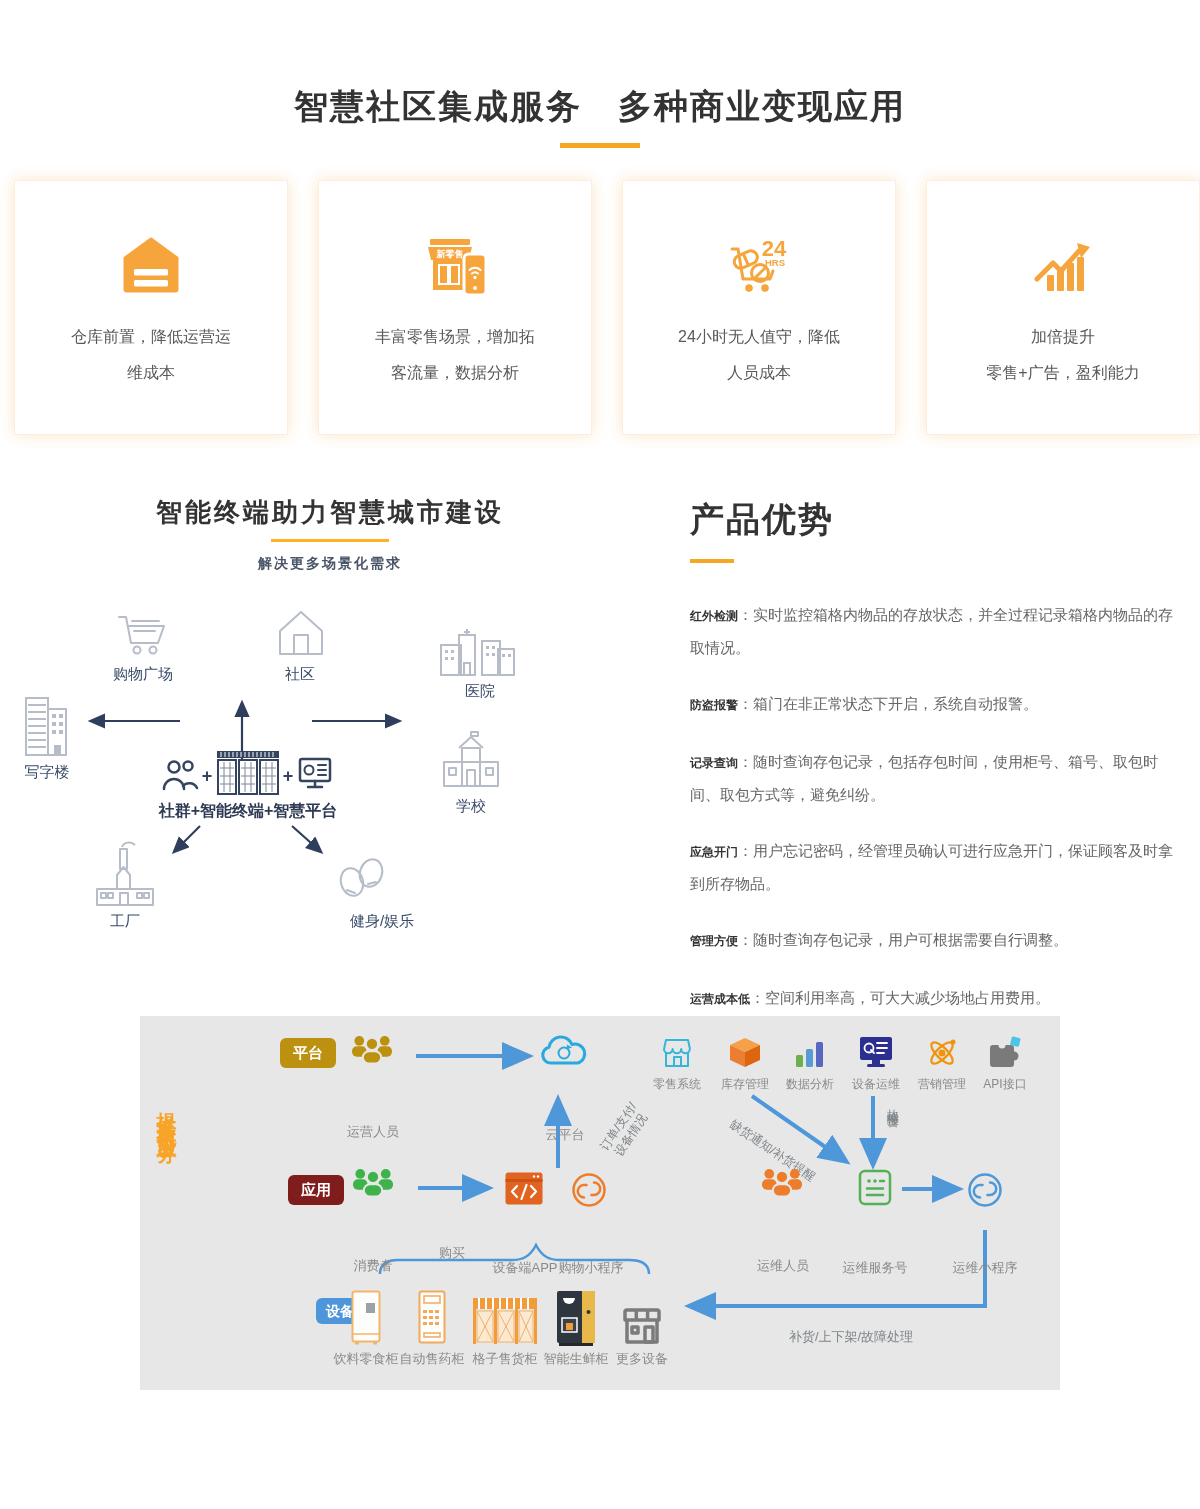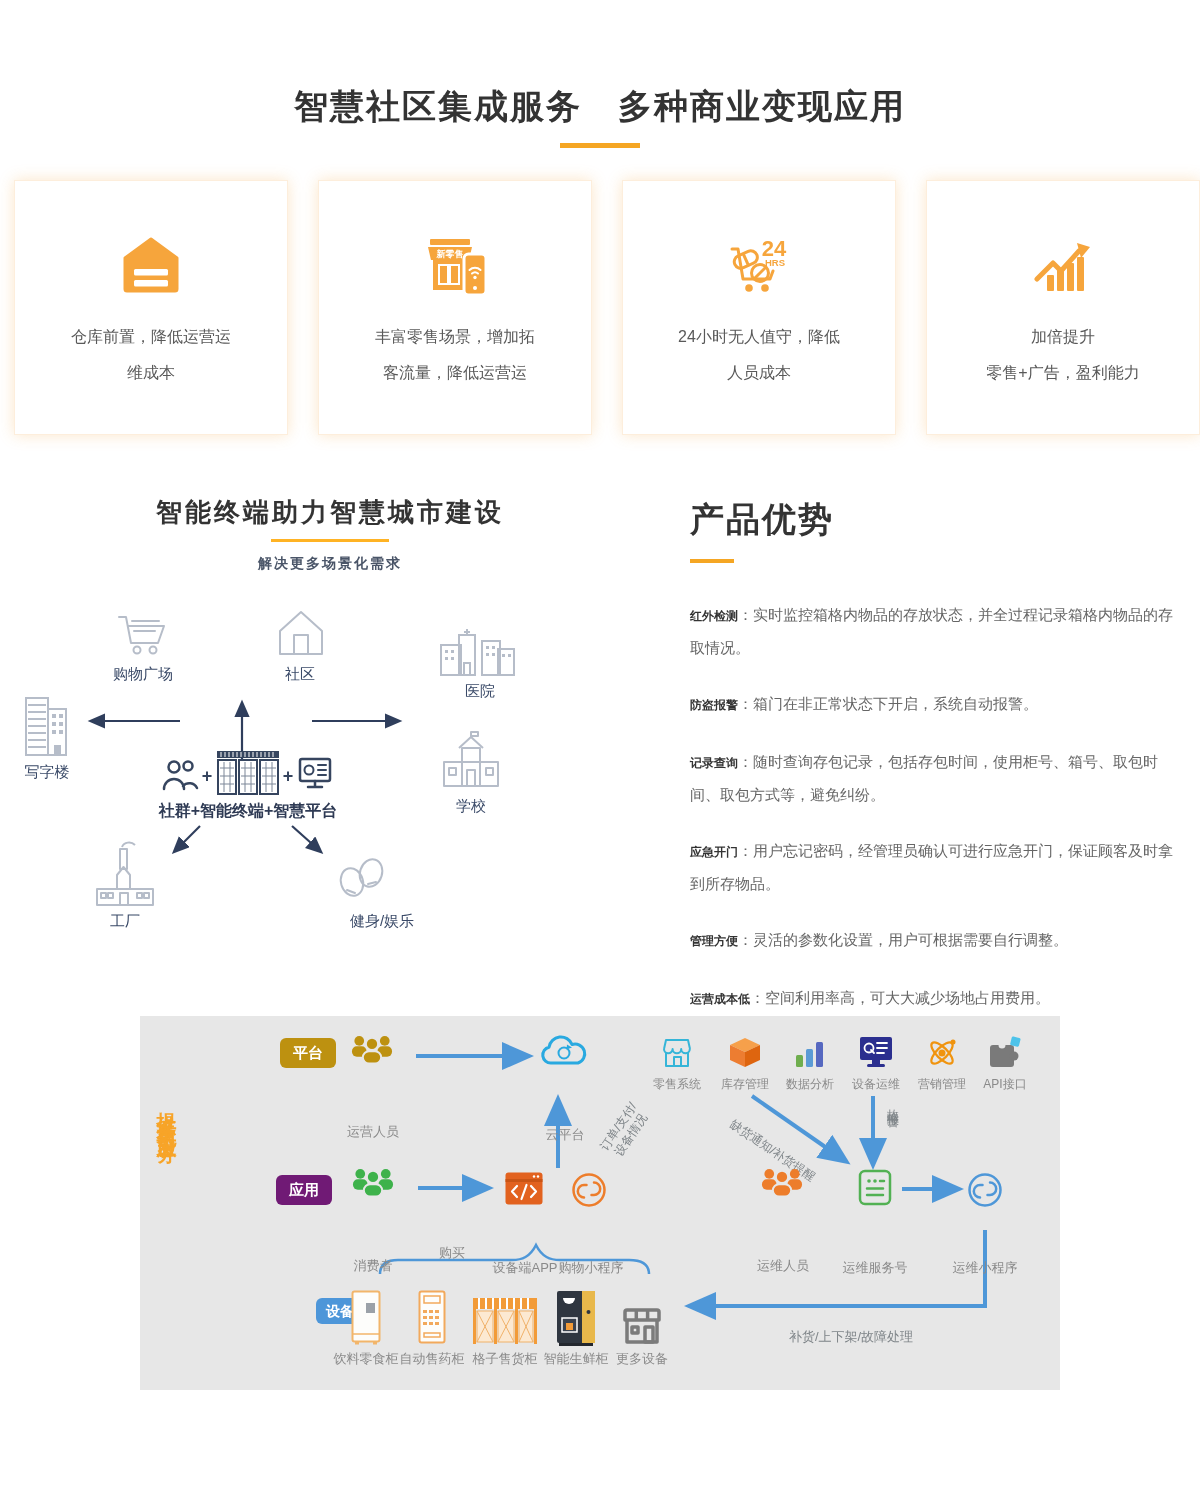--- a/index.html
+++ b/index.html
@@ -34,21 +34,21 @@
   .adv .item b{font-size:12px;color:#333;}
   
   .panel{position:absolute;left:140px;top:1016px;width:920px;height:374px;background:#E7E7E7;}
   .panel-arrows{position:absolute;left:0;top:0;z-index:1;}
   .panel .el{position:absolute;z-index:2;}
   .side{position:absolute;left:14px;top:80px;writing-mode:vertical-rl;font-size:20px;font-weight:800;
         color:#F7A428;letter-spacing:4px;z-index:2;}
   .badge{position:absolute;z-index:2;width:56px;height:30px;border-radius:6px;color:#fff;
          font-size:15px;font-weight:700;text-align:center;line-height:30px;}
   .badge.gold{background:#BD9110;left:140px;top:22px;}
-  .badge.green{background:#701a75;left:136px;top:159px;}
+  .badge.green{background:#7f1d1d;left:148px;top:159px;}
   .badge.blue{background:#4D96D9;left:140px;top:282px;width:48px;height:26px;line-height:26px;font-size:14px;margin-left:36px;}
   .lbl{position:absolute;z-index:2;font-size:13px;color:#8A8A8A;text-align:center;white-space:nowrap;margin-top:47px;}
   .iconblk{position:absolute;top:20px;width:64px;text-align:center;z-index:2;}
   .iconblk .lb{margin-top:3px;font-size:12px;color:#8A8A8A;white-space:nowrap;}
   .dev{position:absolute;top:272px;width:84px;text-align:center;z-index:2;}
   .dev .ic{height:58px;display:flex;align-items:flex-end;justify-content:center;}
   .dev .lb{margin-top:4px;font-size:13px;color:#8A8A8A;white-space:nowrap;}
   .flow{position:absolute;z-index:2;font-size:12px;color:#7E8488;white-space:nowrap;}
   .flow.order{left:442px;top:100px;width:86px;text-align:center;line-height:15px;transform:rotate(-56deg);}
   .flow.order span{display:block;}
@@ -92,21 +92,21 @@
           <rect x="17" y="28" width="9" height="19" fill="none" stroke="#fff" stroke-width="2"></rect>
           <rect x="28" y="28" width="9" height="19" fill="none" stroke="#fff" stroke-width="2"></rect>
           <rect x="42" y="17" width="22" height="41" rx="4.5" fill="#F6A53C" stroke="#fff" stroke-width="3"></rect>
           <path d="M47.5 33 a8 8 0 0 1 11 0 M50 36.5 a4.6 4.6 0 0 1 6 0" fill="none" stroke="#fff" stroke-width="2" stroke-linecap="round"></path>
           <circle cx="53" cy="40.5" r="1.7" fill="#fff"></circle>
           <circle cx="53" cy="51" r="2" fill="#fff"></circle>
         </svg>
       </div>
       <div class="txt">
         <div>丰富零售场景，增加拓</div>
-        <div>客流量，降低运营运</div>
+        <div>客流量，数据分析</div>
       </div>
     </div>
 
     <div class="card">
       <div class="ic">
         <svg width="66" height="64" viewBox="0 0 66 64">
           <text x="48" y="23" font-size="22" font-weight="800" fill="#F6A53C" text-anchor="middle">24</text>
           <text x="49" y="33" font-size="9.5" font-weight="700" fill="#F6A53C" text-anchor="middle">HRS</text>
           <g transform="rotate(-24 20 27)">
             <rect x="8" y="20" width="24" height="13" rx="6.5" fill="none" stroke="#F6A53C" stroke-width="3"></rect>
@@ -284,21 +284,21 @@
   </div>
 
   <div class="adv">
     <h2>产品优势</h2>
     <div class="ul"></div>
 
     <p class="item"><b>红外检测</b><span>：</span><span>实时监控箱格内物品的存放状态，并全过程记录箱格内物品的存取情况。</span></p>
     <p class="item"><b>防盗报警</b><span>：</span><span>箱门在非正常状态下开启，系统自动报警。</span></p>
     <p class="item"><b>记录查询</b><span>：</span><span>随时查询存包记录，包括存包时间，使用柜号、箱号、取包时间、取包方式等，避免纠纷。</span></p>
     <p class="item"><b>应急开门</b><span>：</span><span>用户忘记密码，经管理员确认可进行应急开门，保证顾客及时拿到所存物品。</span></p>
-    <p class="item"><b>管理方便</b><span>：</span><span>灵活的参数化设置，用户可根据需要自行调整。</span></p>
+    <p class="item"><b>管理方便</b><span>：</span><span>随时查询存包记录，用户可根据需要自行调整。</span></p>
     <p class="item"><b>运营成本低</b><span>：</span><span>空间利用率高，可大大减少场地占用费用。</span></p>
   </div>
 
   <div class="panel">
 
     <svg class="panel-arrows" width="920" height="374" viewBox="0 0 920 374">
       <defs>
         <marker id="mB" markerWidth="9" markerHeight="8" refX="6" refY="3.5" orient="auto">
           <path d="M0 0 L8 3.5 L0 7 Z" fill="#4E97D8"></path>
         </marker>

